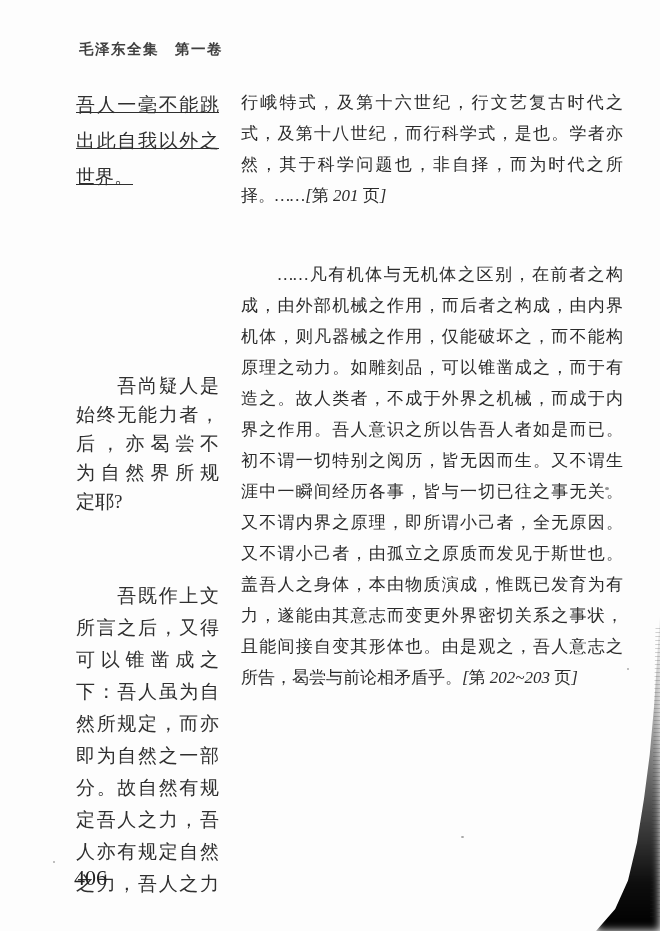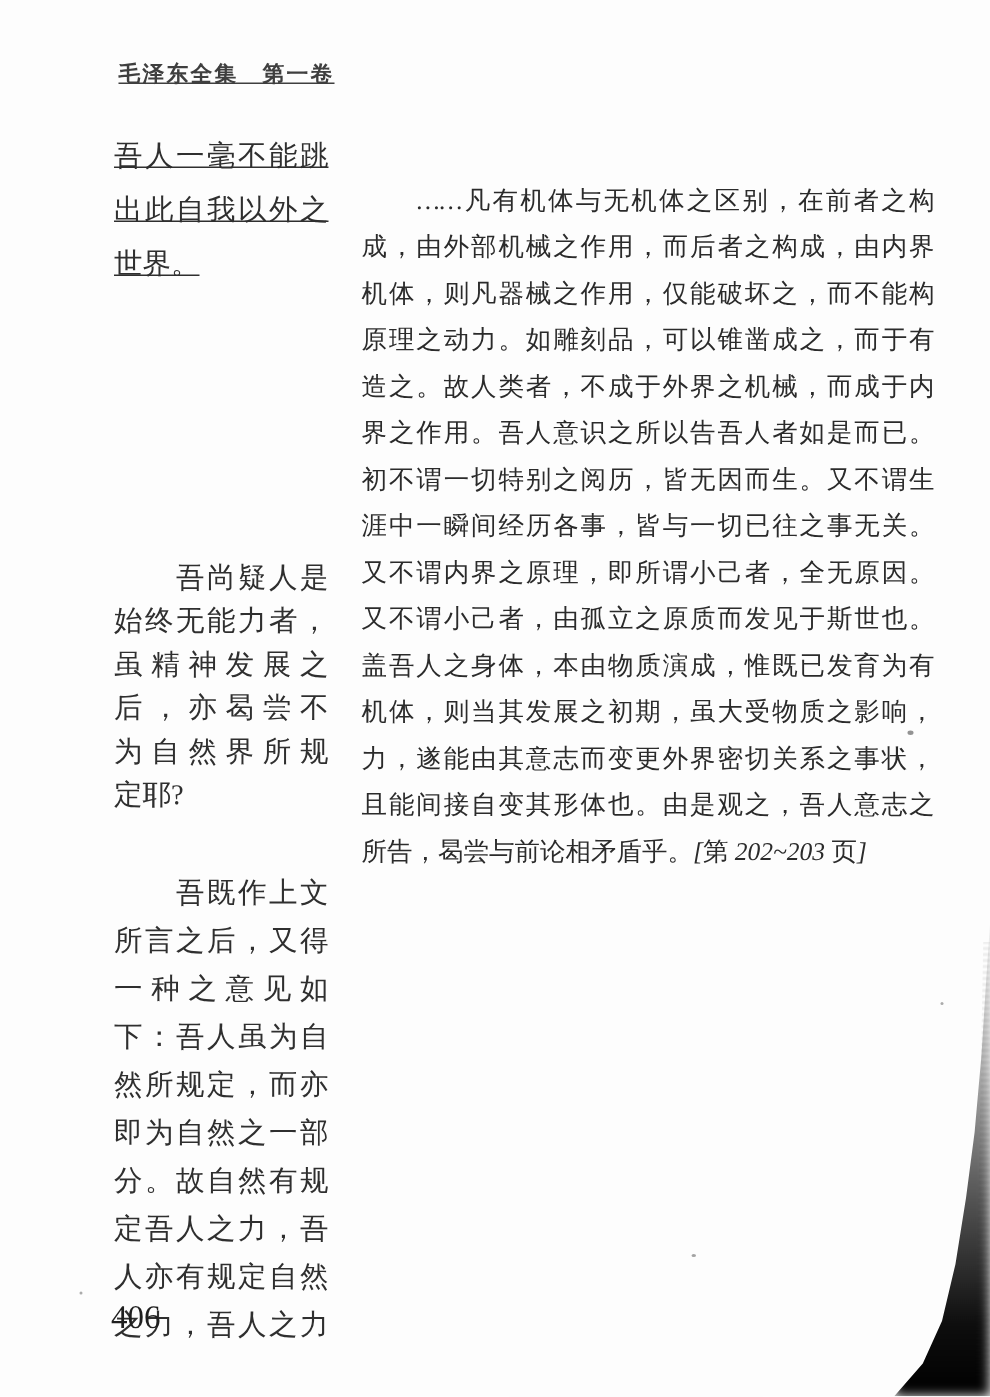--- a/index.html
+++ b/index.html
@@ -17,21 +17,20 @@
 
   .running-header {
     position: absolute;
     left: 79px;
     top: 40px;
     font-family: "Liberation Sans", "DejaVu Sans", sans-serif;
     font-size: 14.5px;
     font-weight: bold;
     letter-spacing: 1.5px;
     color: #3f3f3f;
-    text-decoration: underline;
   }
 
   
   .margin-note {
     position: absolute;
     left: 76px;
     width: 143px;
     font-size: 19px;
     color: #2f2f2f;
   }
@@ -43,21 +42,21 @@
   .body-col {
     position: absolute;
     left: 241px;
     top: 87px;
     width: 382px;
     font-size: 17px;
     line-height: 31px;
     color: #2b2b2b;
     font-style: oblique 7deg;
   }
-  .para-2 { margin-top: 31px; }
+  .para-2 { margin-top: 48px; }
 
   
   .line {
     text-align: justify;
     text-align-last: justify;
     white-space: nowrap;
   }
   .line-end { text-align-last: left; }
 
   .page-number {
@@ -113,53 +112,57 @@
 
   <div class="margin-note note-1">
       <div class="line">吾人一毫不能跳</div>
       <div class="line">出此自我以外之</div>
       <div class="line line-end">世界。</div>
     </div>
 
   <div class="margin-note note-2">
       <div class="line">　　吾尚疑人是</div>
       <div class="line">始终无能力者，</div>
-      <div class="line">虽精神发展之</div>
       <div class="line">后，亦曷尝不</div>
       <div class="line">为自然界所规</div>
       <div class="line line-end">定耶?</div>
     </div>
 
   <div class="margin-note note-3">
       <div class="line">　　吾既作上文</div>
       <div class="line">所言之后，又得</div>
-      <div class="line">一种之意见如</div>
+      <div class="line">可以锥凿成之</div>
       <div class="line">下：吾人虽为自</div>
       <div class="line">然所规定，而亦</div>
       <div class="line">即为自然之一部</div>
       <div class="line">分。故自然有规</div>
       <div class="line">定吾人之力，吾</div>
       <div class="line">人亦有规定自然</div>
       <div class="line">之力，吾人之力</div>
     </div>
 
   <div class="body-col">
+    <div class="para para-1">
+        <div class="line">行峨特式，及第十六世纪，行文艺复古时代之</div>
+        <div class="line">式，及第十八世纪，而行科学式，是也。学者亦</div>
+        <div class="line">然，其于科学问题也，非自择，而为时代之所</div>
+        <div class="line line-end">择。……[第 201 页]</div>
+      </div>
     <div class="para para-2">
         <div class="line">　　……凡有机体与无机体之区别，在前者之构</div>
         <div class="line">成，由外部机械之作用，而后者之构成，由内界</div>
         <div class="line">机体，则凡器械之作用，仅能破坏之，而不能构</div>
         <div class="line">原理之动力。如雕刻品，可以锥凿成之，而于有</div>
         <div class="line">造之。故人类者，不成于外界之机械，而成于内</div>
         <div class="line">界之作用。吾人意识之所以告吾人者如是而已。</div>
         <div class="line">初不谓一切特别之阅历，皆无因而生。又不谓生</div>
         <div class="line">涯中一瞬间经历各事，皆与一切已往之事无关。</div>
         <div class="line">又不谓内界之原理，即所谓小己者，全无原因。</div>
         <div class="line">又不谓小己者，由孤立之原质而发见于斯世也。</div>
         <div class="line">盖吾人之身体，本由物质演成，惟既已发育为有</div>
-        <div class="line">机体，则当其发展之初期，虽大受物质之影响，</div>
         <div class="line">力，遂能由其意志而变更外界密切关系之事状，</div>
         <div class="line">且能间接自变其形体也。由是观之，吾人意志之</div>
         <div class="line line-end">所告，曷尝与前论相矛盾乎。[第 202~203 页]</div>
       </div>
   </div>
 
   <div class="page-number">406</div>
 
   <div class="scan-shadow"></div>
   <div class="scan-speckle-band"></div>

